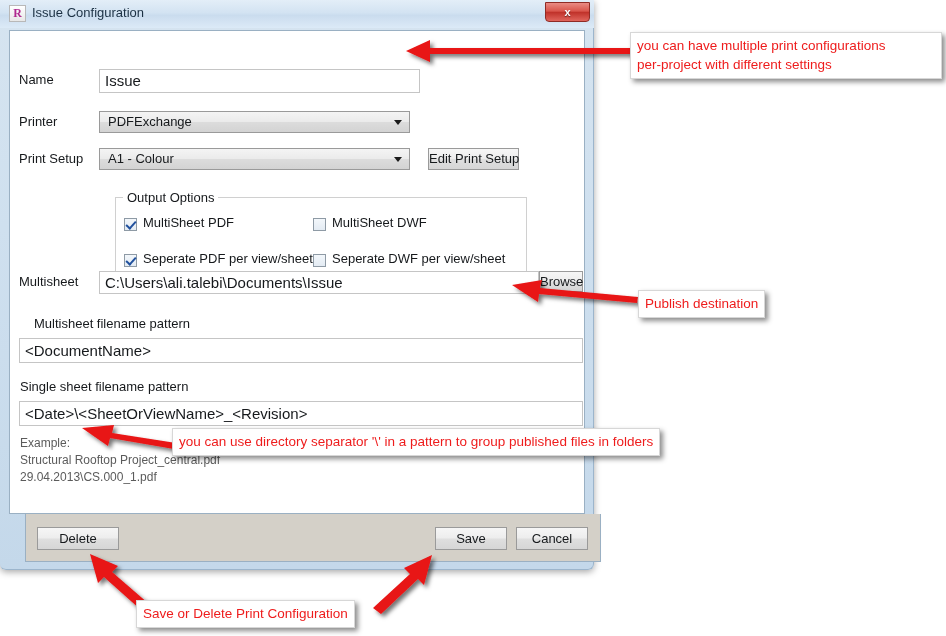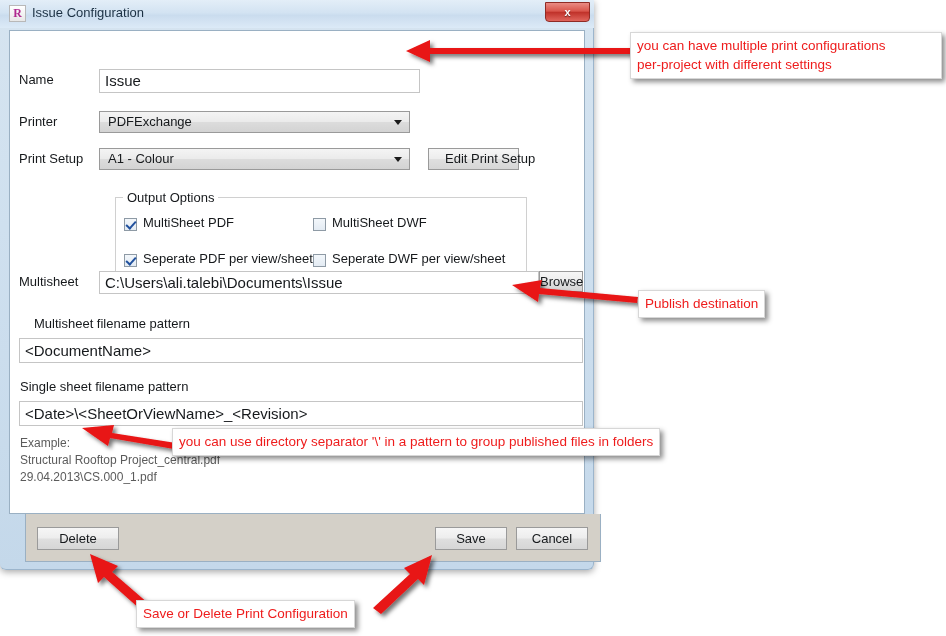--- a/index.html
+++ b/index.html
@@ -250,21 +250,21 @@
       <div class="combo" style="left:89px; top:80px; width:311px; height:22px; line-height:20px;">
         <span>PDFExchange</span>
         <span class="arrow"></span>
       </div>
 
       <div class="lbl" style="left:9px; top:120px;">Print Setup</div>
       <div class="combo" style="left:89px; top:117px; width:311px; height:22px; line-height:20px;">
         <span>A1 - Colour</span>
         <span class="arrow"></span>
       </div>
-      <div class="btn" style="left:418px; top:117px; width:91px; height:22px; line-height:20px;padding-left:16px;">Edit Print Setup</div>
+      <div class="btn" style="left:418px; top:117px; width:91px; height:22px; line-height:20px;">Edit Print Setup</div>
 
       <div id="groupbox"></div>
       <div id="group-legend">Output Options</div>
 
       <div class="chk-row" style="left:114px; top:186px;">
         <span class="chkbox on"></span>
         <span class="chk-label">MultiSheet PDF</span>
       </div>
       <div class="chk-row" style="left:303px; top:186px;">
         <span class="chkbox"></span>

